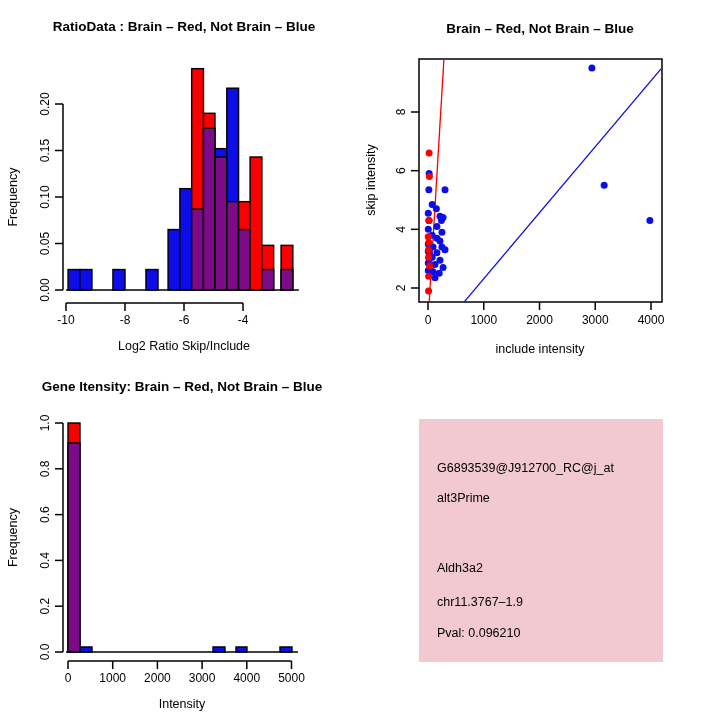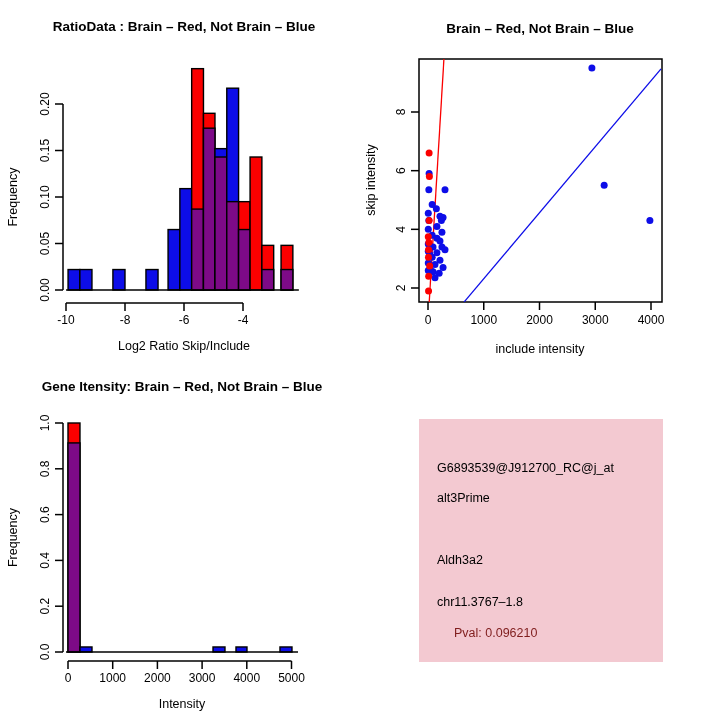--- a/index.html
+++ b/index.html
@@ -2,21 +2,21 @@
 <html><head>
 <meta charset="utf-8">
 <style>
   html,body{margin:0;padding:0;background:#ffffff;}
   #figure{position:relative;width:720px;height:720px;background:#ffffff;overflow:hidden;
           font-family:"Liberation Sans", sans-serif;}
   #plot-svg{position:absolute;left:0;top:0;}
   #info-panel{position:absolute;left:419px;top:419px;width:244px;height:243px;
               background:#f3c9d1;}
   #info-panel .iline{position:absolute;left:18px;font-size:12.5px;color:#000000;white-space:nowrap;}
-  #info-panel .iline.pval{color:#7f1d1d;margin-left:17px;}
+  #info-panel .iline.pval{color:#000000;}
 </style>
 </head>
 <body>
 
 <div id="figure">
 
   <svg id="plot-svg" width="720" height="720" viewBox="0 0 720 720">
       <g transform="translate(0,0)">
         <rect x="68.06500000000001" y="269.54" width="11.800000000000011" height="20.45999999999998" fill="#0d0de8" stroke="#000" stroke-width="1.4"></rect>
         <rect x="79.86500000000002" y="269.54" width="12.094999999999999" height="20.45999999999998" fill="#0d0de8" stroke="#000" stroke-width="1.4"></rect>
@@ -179,17 +179,17 @@
         <text x="45" y="112.00200000000001" fill="#000" font-size="12" text-anchor="middle" transform="rotate(-90 45 112.00200000000001)">8</text>
         <text x="180" y="33" fill="#000" font-size="13.5" text-anchor="middle" font-weight="bold">Brain – Red, Not Brain – Blue</text>
         <text x="180" y="353" fill="#000" font-size="12.5" text-anchor="middle">include intensity</text>
         <text x="15" y="180" fill="#000" font-size="12.5" text-anchor="middle" transform="rotate(-90 15 180)">skip intensity</text>
       </g>
     </svg>
 
   <div id="info-panel">
     <div class="iline" style="top:42px">G6893539@J912700_RC@j_at</div>
     <div class="iline" style="top:72px">alt3Prime</div>
-    <div class="iline" style="top:134px">Aldh3a2</div>
-    <div class="iline" style="top:176px">chr11.3767–1.8</div>
+    <div class="iline" style="top:142px">Aldh3a2</div>
+    <div class="iline" style="top:176px">chr11.3767–1.9</div>
     <div class="iline pval" style="top:207px">Pval: 0.096210</div>
   </div>
 </div>
 
 </body></html>

